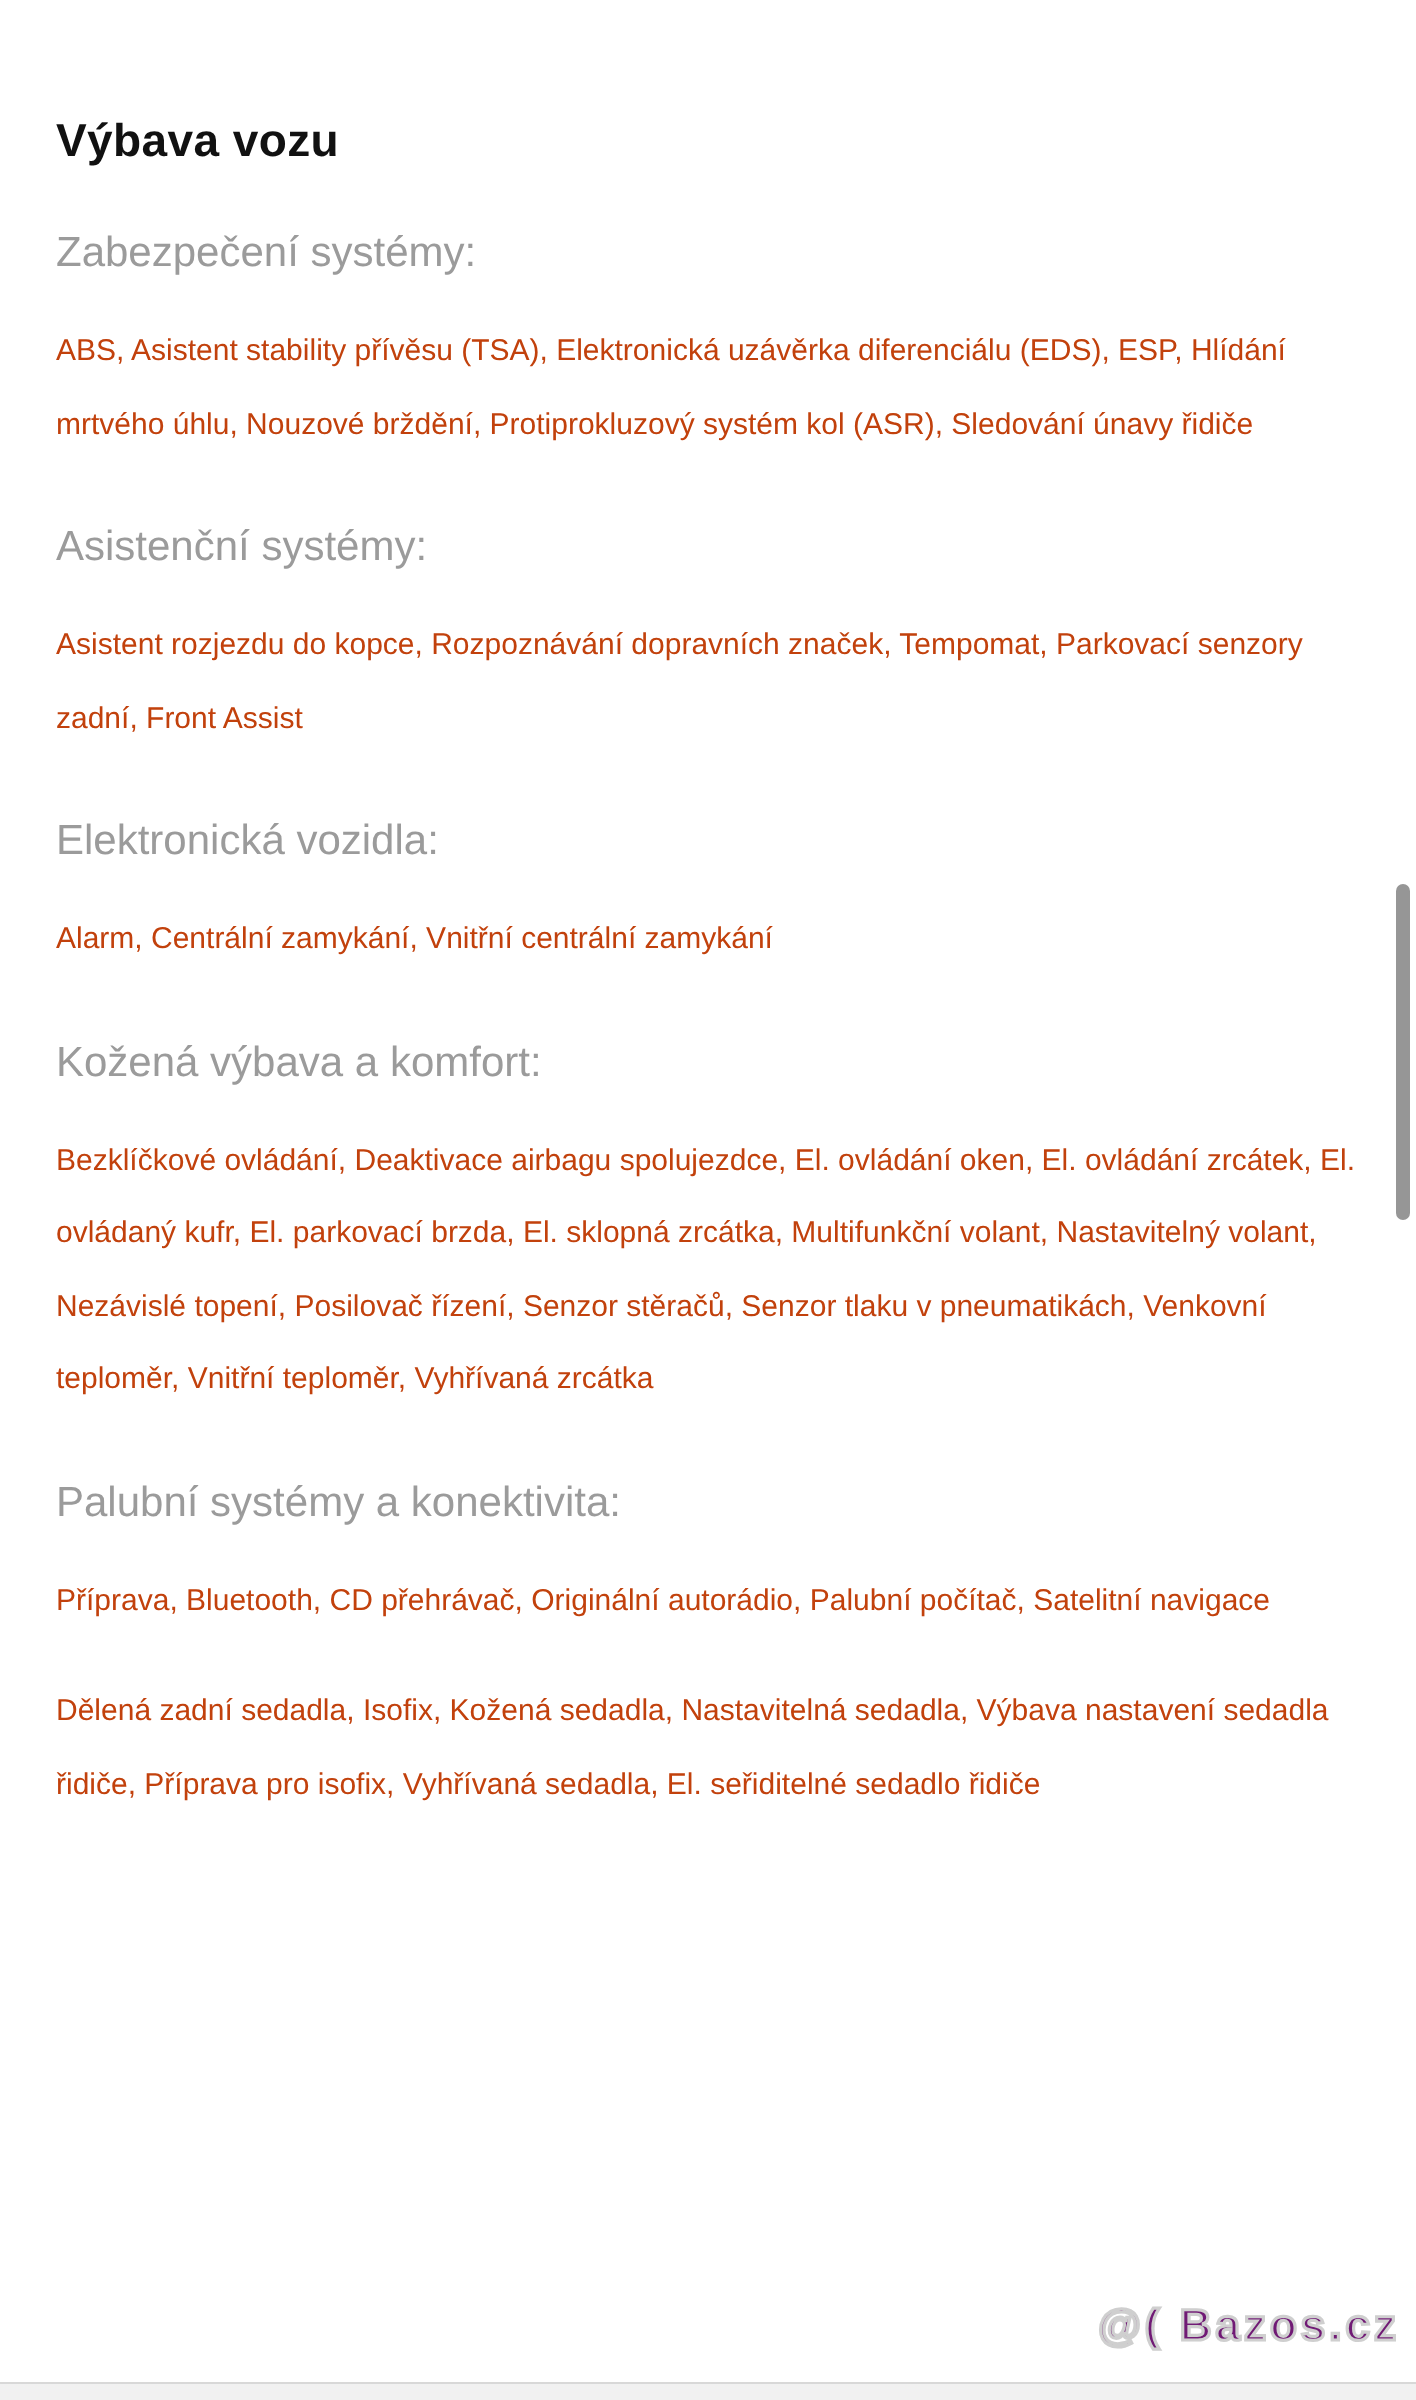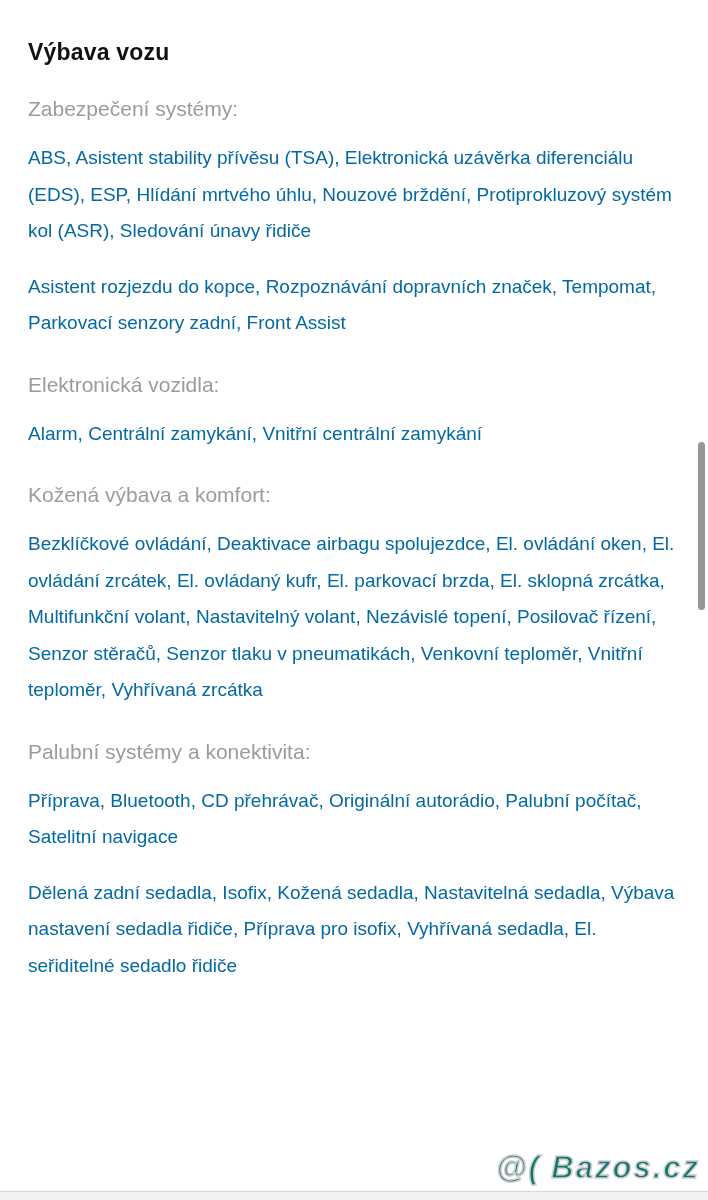--- a/index.html
+++ b/index.html
@@ -13,72 +13,71 @@
     width: 708px;
     height: 1200px;
     background: #ffffff;
     overflow: hidden;
   }
   .content {
     position: absolute;
     top: 0;
     left: 0;
     width: 708px;
-    padding: 38px 30px 0 28px;
+    padding: 56px 30px 0 28px;
     box-sizing: border-box;
   }
   .page-title {
     margin: 0;
     font-size: 23px;
     line-height: 28px;
     font-weight: bold;
     color: #111111;
     letter-spacing: 0.2px;
   }
   .section-label {
     margin: 31px 0 0 0;
     font-size: 21px;
     line-height: 24px;
     font-weight: 400;
     color: #9b9b9b;
   }
   .section-items {
     margin: 19px 0 0 0;
-    font-size: 19px;
+    font-size: 15px;
     line-height: 36.5px;
-    color: #0369a1;
+    color: #c2410c;
     max-width: 650px;
   }
   .scrollbar-thumb {
     position: absolute;
     right: 3px;
     top: 442px;
     width: 7px;
     height: 168px;
     background: #969696;
     border-radius: 4px;
   }
   .watermark {
     position: absolute;
     right: 8px;
     top: 1150px;
-    font-size: 31px;
+    font-size: 22px;
     font-weight: bold;
     letter-spacing: 2px;
-    color: #0f766e;
+    color: #701a75;
     -webkit-text-stroke: 1.6px #cfcfcf;
     text-shadow:
       -1px -1px 0 #d6d6d6,
        1px -1px 0 #d6d6d6,
       -1px  1px 0 #d6d6d6,
        1px  1px 0 #d6d6d6,
       -1px -1px 6px #ffffff inset;
     white-space: nowrap;
     user-select: none;
-    font-style: italic;
   }
   .bottom-bar {
     position: absolute;
     left: 0;
     bottom: 0;
     width: 708px;
     height: 8px;
     background: #f1f1f1;
     border-top: 1px solid #d8d8d8;
     box-sizing: content-box;
@@ -92,20 +91,21 @@
   <div class="content">
 
     <h1 class="page-title">Výbava vozu</h1>
 
     <div>
       <div class="section-label">Zabezpečení systémy:</div>
       <p class="section-items">ABS, Asistent stability přívěsu (TSA), Elektronická uzávěrka diferenciálu (EDS), ESP, Hlídání mrtvého úhlu, Nouzové brždění, Protiprokluzový systém kol (ASR), Sledování únavy řidiče</p>
     </div>
 
     <div>
+      <div class="section-label">Asistenční systémy:</div>
       <p class="section-items">Asistent rozjezdu do kopce, Rozpoznávání dopravních značek, Tempomat, Parkovací senzory zadní, Front Assist</p>
     </div>
 
     <div>
       <div class="section-label">Elektronická vozidla:</div>
       <p class="section-items">Alarm, Centrální zamykání, Vnitřní centrální zamykání</p>
     </div>
 
     <div>
       <div class="section-label">Kožená výbava a komfort:</div>

